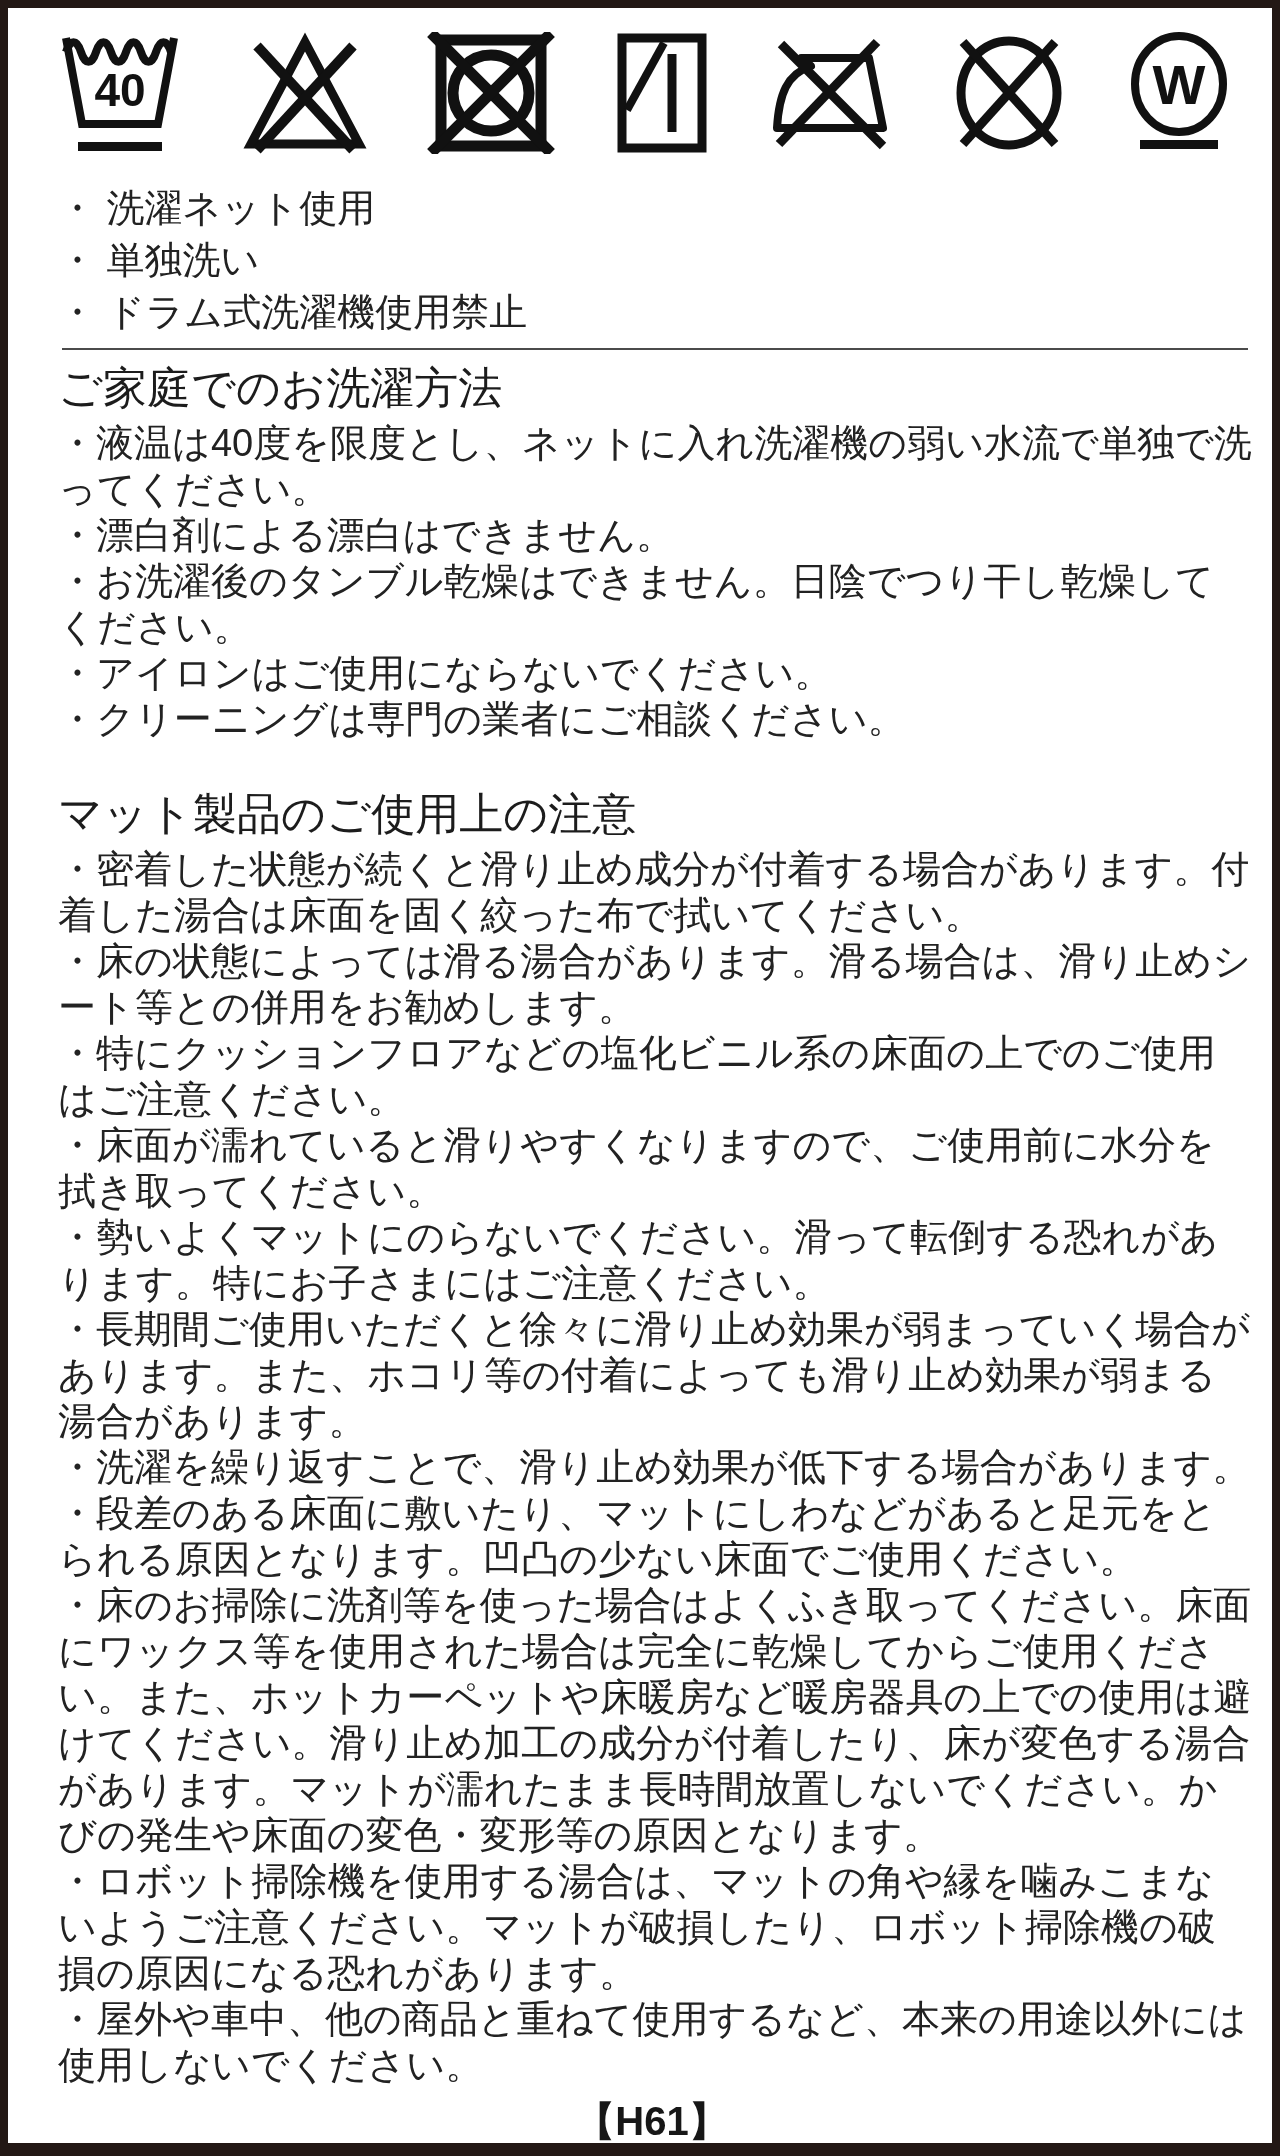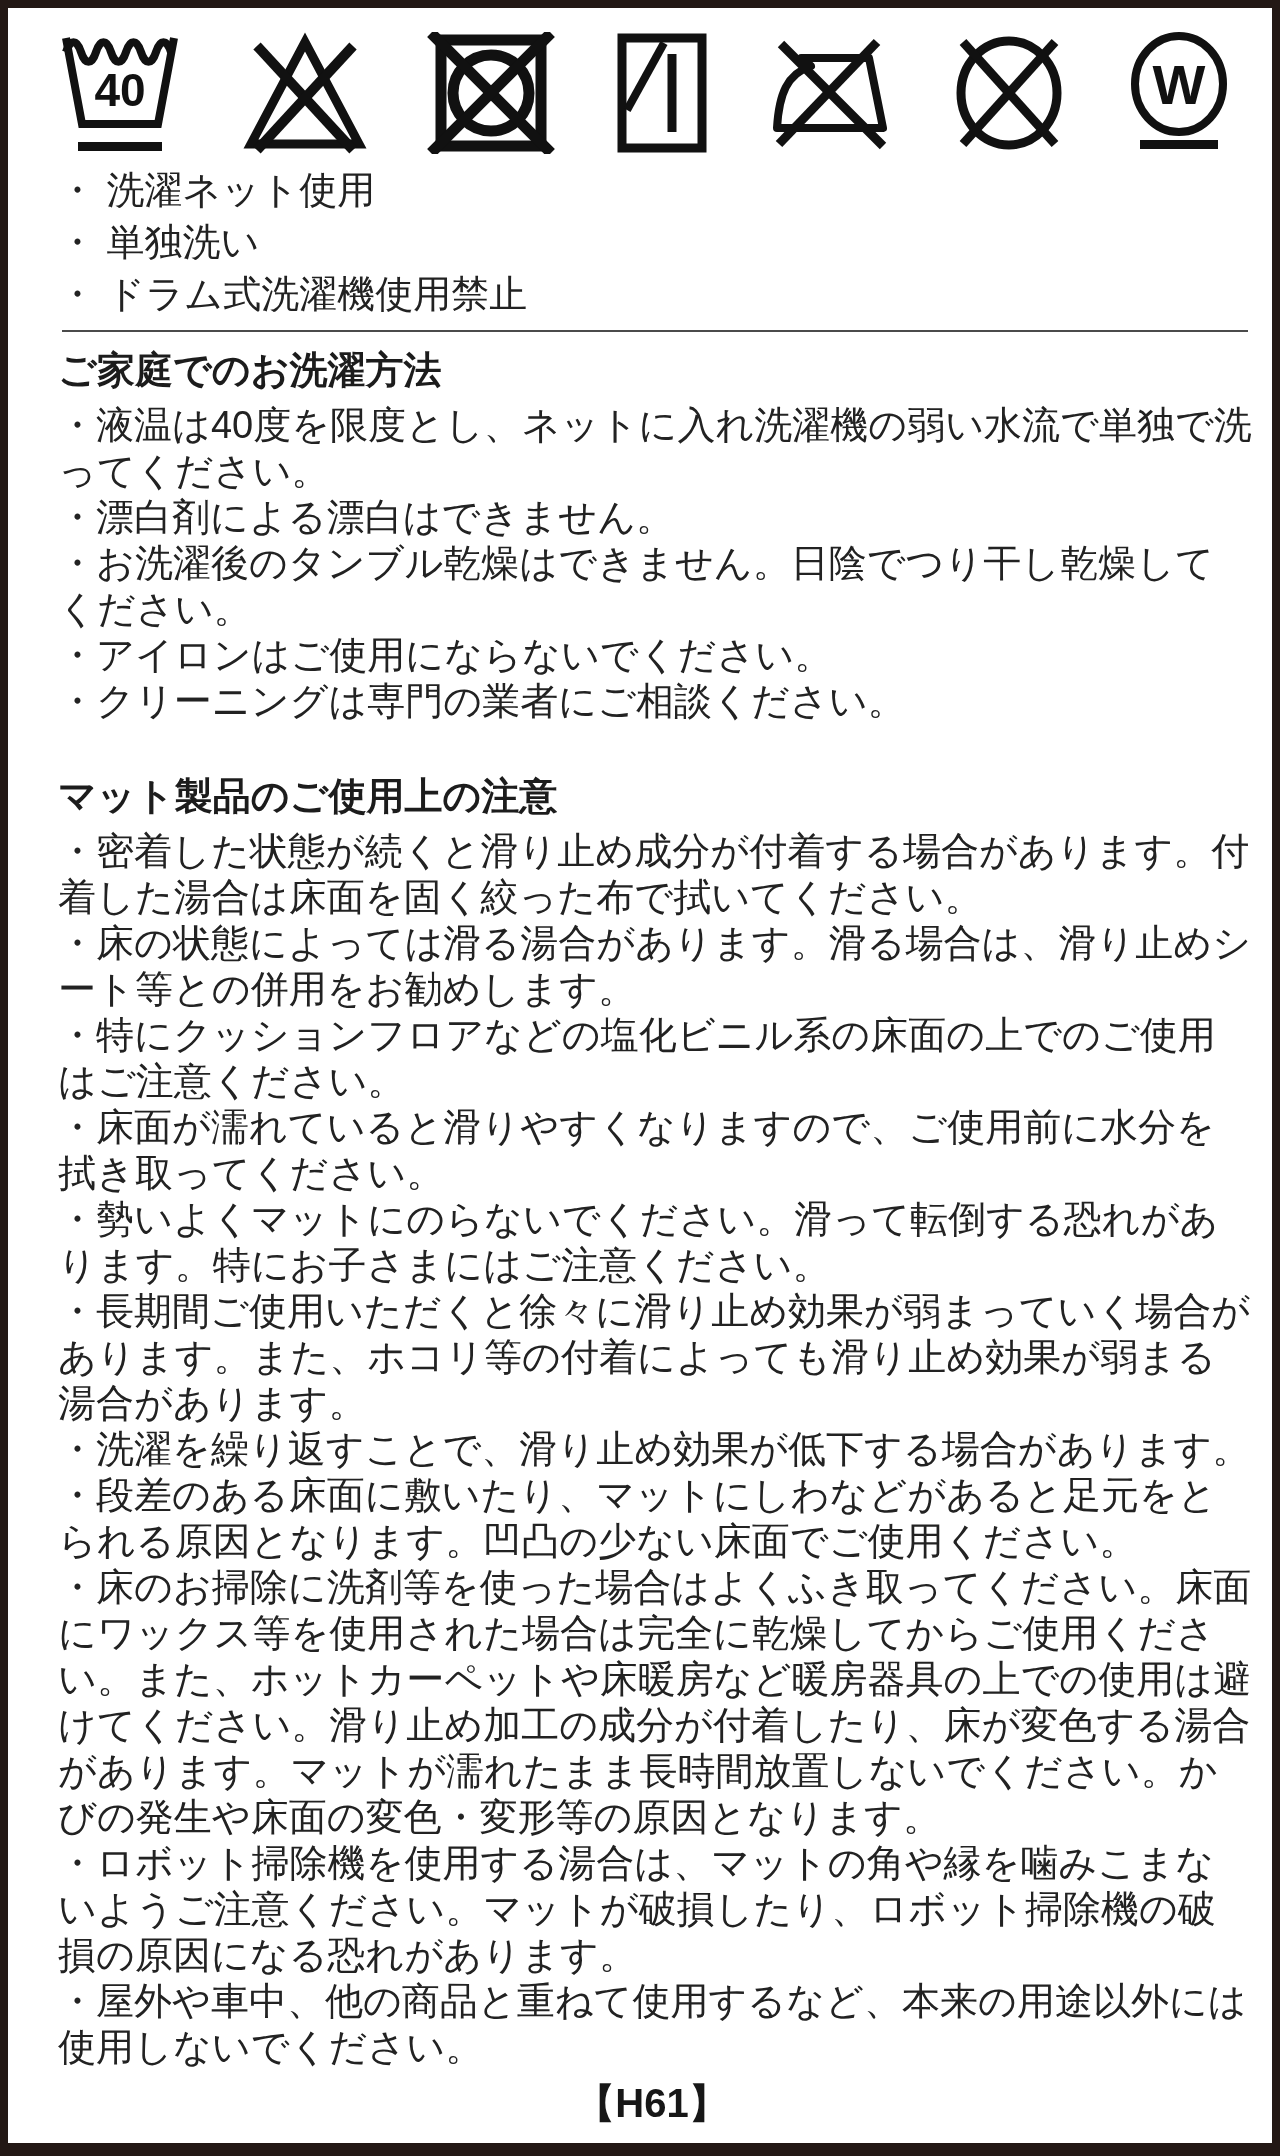--- a/index.html
+++ b/index.html
@@ -29,40 +29,40 @@
   .symbols svg{display:block;}
   .sym-stroke{fill:none;stroke:#111111;stroke-linecap:butt;}
   .sym-fill{fill:#111111;stroke:none;}
   .sym-text{
     fill:#111111;
     font-family:"Liberation Sans","DejaVu Sans",sans-serif;
     font-weight:600;
     text-anchor:middle;
   }
   
-  .top-notes{margin-top:10px;}
+  .top-notes{margin-top:28px;}
   .top-notes p{
     margin:0;
     font-size:38px;
     line-height:52px;
     letter-spacing:0;
   }
   
   .divider{
     margin-top:10px;
     border:none;
     border-top:2px solid #4b4b4b;
     width:1186px;
   }
   
   .section-heading{
     margin:14px 0 0 0;
-    font-size:38px;
+    font-size:44px;
     line-height:48px;
-    font-weight:700;
+    font-weight:400;
     color:#1c1c1c;
   }
   .section-heading.second{margin-top:48px;}
   .section-body{margin-top:8px;}
   .section-body p{
     margin:0;
     font-size:38px;
     line-height:46px;
     letter-spacing:0;
     word-break:normal;

